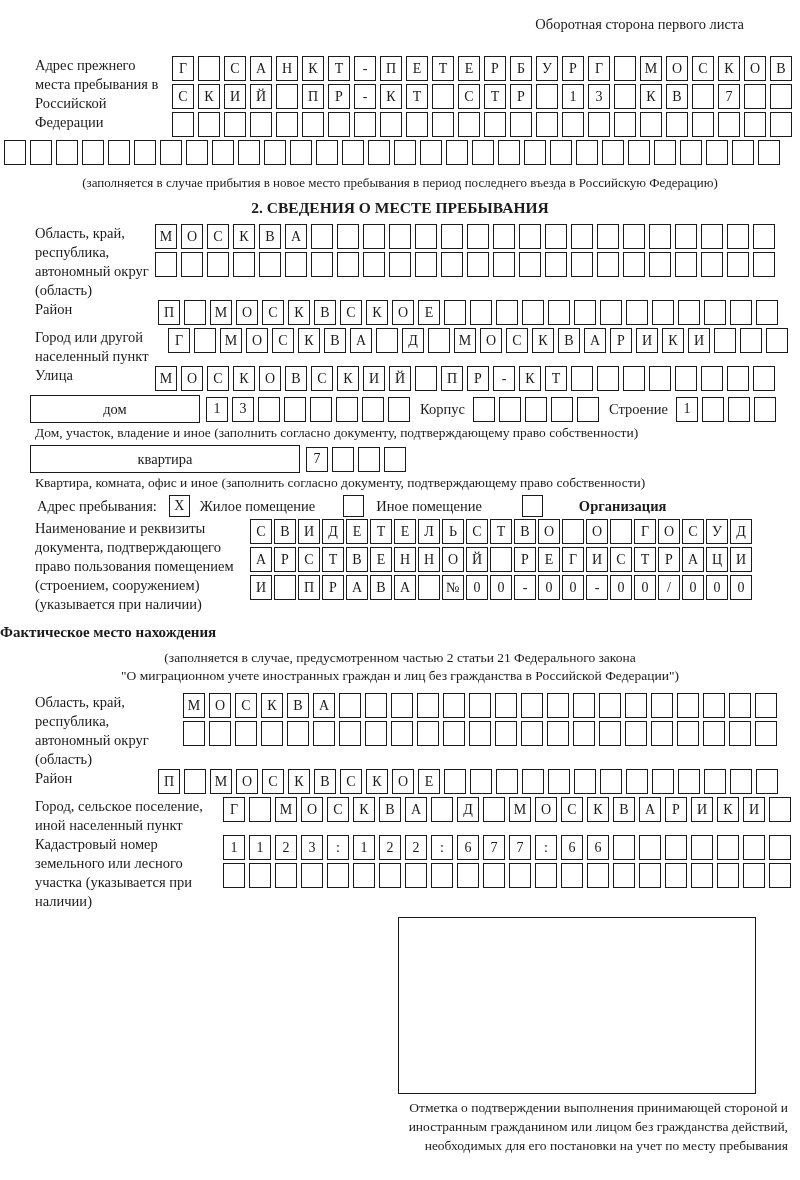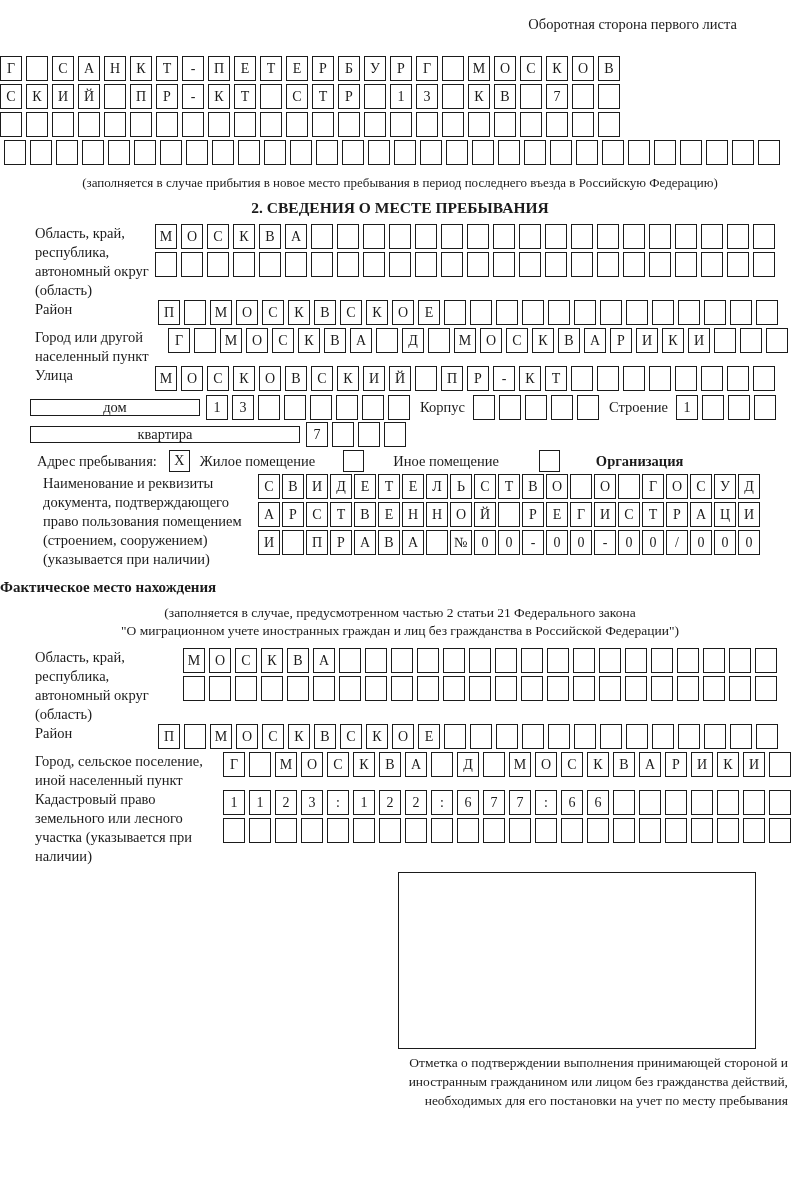--- a/index.html
+++ b/index.html
@@ -5,21 +5,21 @@
   html,body{margin:0;padding:0;background:#ffffff;}
   .page{
     position:relative;
     width:800px;height:1180px;
     background:#ffffff;
     color:#1b1b1b;
     font-family:"Liberation Serif", serif;
     overflow:hidden;
   }
   .header-note{
-    position:absolute;top:16px;right:63px;
+    position:absolute;top:16px;right:56px;
     font-size:14.5px;
   }
   .content{position:absolute;top:56px;left:0;width:800px;}
   
   .frow{display:flex;align-items:flex-start;}
   .flabel{
     flex:none;padding-left:35px;box-sizing:border-box;
     font-size:14.5px;line-height:19px;
   }
   .w137{width:172px;}
@@ -45,44 +45,44 @@
     text-align:center;font-size:13px;margin-top:10px;
   }
   .sec-title{
     text-align:center;font-weight:bold;font-size:15.5px;
     margin:8px 0 7px 0;
   }
   .house-row,.apt-row{
     display:flex;align-items:center;margin:1px 0 2px 30px;
   }
   .wide-box{
-    box-sizing:border-box;height:17px;border:1.6px solid #1b1b1b;
+    box-sizing:border-box;height:28px;border:1.6px solid #1b1b1b;
     display:flex;align-items:center;justify-content:center;
     font-size:14.5px;flex:none;margin-right:6px;
   }
   .dom-box{width:170px;}
   .apt-box{width:270px;}
   .inline-label{font-size:14.5px;margin:0 8px 0 6px;flex:none;}
   .caption{
     font-size:13.5px;margin:1px 0 4px 35px;
   }
   .stay-row{display:flex;align-items:center;margin-left:37px;margin-top:3px;}
   .stay-label{font-size:14.5px;}
   .checkbox{
     box-sizing:border-box;width:21px;height:22px;flex:none;
     border:1.6px solid #1b1b1b;
     display:inline-flex;align-items:center;justify-content:center;
     font-size:14px;
   }
   .cb1{margin-left:12px;} .ol1{margin-left:10px;}
-  .cb2{margin-left:28px;} .ol2{margin-left:29px;}
+  .cb2{margin-left:28px;} .ol2{margin-left:12px;}
   .cb3{margin-left:40px;} .ol3{margin-left:36px;font-weight:bold;}
   .opt-label{font-size:14.5px;}
   .stay-note{font-size:13.5px;margin:2px 0 5px 240px;}
-  .doc-block{margin-top:2px;padding-left:8px;}
+  .doc-block{margin-top:2px;}
   .actual-title{
     text-align:left;font-weight:bold;font-size:15px;margin:10px 0 8px 0;
   }
   .actual-note{text-align:center;font-size:13.5px;line-height:18px;}
   .actual-sec{margin-top:8px;}
   .confirm-box{
     box-sizing:border-box;
     margin:6px 0 4px 398px;
     width:358px;height:177px;
     border:1.8px solid #1b1b1b;
@@ -96,20 +96,21 @@
 </head>
 <body>
 
 <div class="page">
 
   <div class="header-note">Оборотная сторона первого листа</div>
 
   <div class="content">
 
     <div class="frow">
+      <div class="flabel w137">Адрес прежнего места пребывания в Российской Федерации</div>
       <div class="grid">
         <div class="grow">
             <span class="cell">Г</span>
             <span class="cell"></span>
             <span class="cell">С</span>
             <span class="cell">А</span>
             <span class="cell">Н</span>
             <span class="cell">К</span>
             <span class="cell">Т</span>
             <span class="cell">-</span>
@@ -389,30 +390,32 @@
           <span class="cell"></span>
         </div>
       <div class="inline-label">Строение</div>
       <div class="grow" style="margin-bottom:0">
           <span class="cell">1</span>
           <span class="cell"></span>
           <span class="cell"></span>
           <span class="cell"></span>
         </div>
     </div>
+    <div class="caption">Дом, участок, владение и иное (заполнить согласно документу, подтверждающему право собственности)</div>
 
     <div class="apt-row">
       <div class="wide-box apt-box">квартира</div>
       <div class="grow" style="margin-bottom:0">
           <span class="cell">7</span>
           <span class="cell"></span>
           <span class="cell"></span>
           <span class="cell"></span>
         </div>
     </div>
+    <div class="caption">Квартира, комната, офис и иное (заполнить согласно документу, подтверждающему право собственности)</div>
 
     <div class="stay-row">
       <span class="stay-label">Адрес пребывания:</span>
       <span class="checkbox cb1">X</span>
       <span class="opt-label ol1">Жилое помещение</span>
       <span class="checkbox cb2"></span>
       <span class="opt-label ol2">Иное помещение</span>
       <span class="checkbox cb3"></span>
       <span class="opt-label ol3">Организация</span>
     </div>
@@ -604,21 +607,21 @@
           <span class="cell">А</span>
           <span class="cell">Р</span>
           <span class="cell">И</span>
           <span class="cell">К</span>
           <span class="cell">И</span>
           <span class="cell"></span>
         </div>
     </div>
 
     <div class="frow">
-      <div class="flabel w188">Кадастровый право земельного или лесного участка (указывается при наличии)</div>
+      <div class="flabel w188">Кадастровый номер земельного или лесного участка (указывается при наличии)</div>
       <div class="grid">
         <div class="grow">
             <span class="cell">1</span>
             <span class="cell">1</span>
             <span class="cell">2</span>
             <span class="cell">3</span>
             <span class="cell">:</span>
             <span class="cell">1</span>
             <span class="cell">2</span>
             <span class="cell">2</span>

